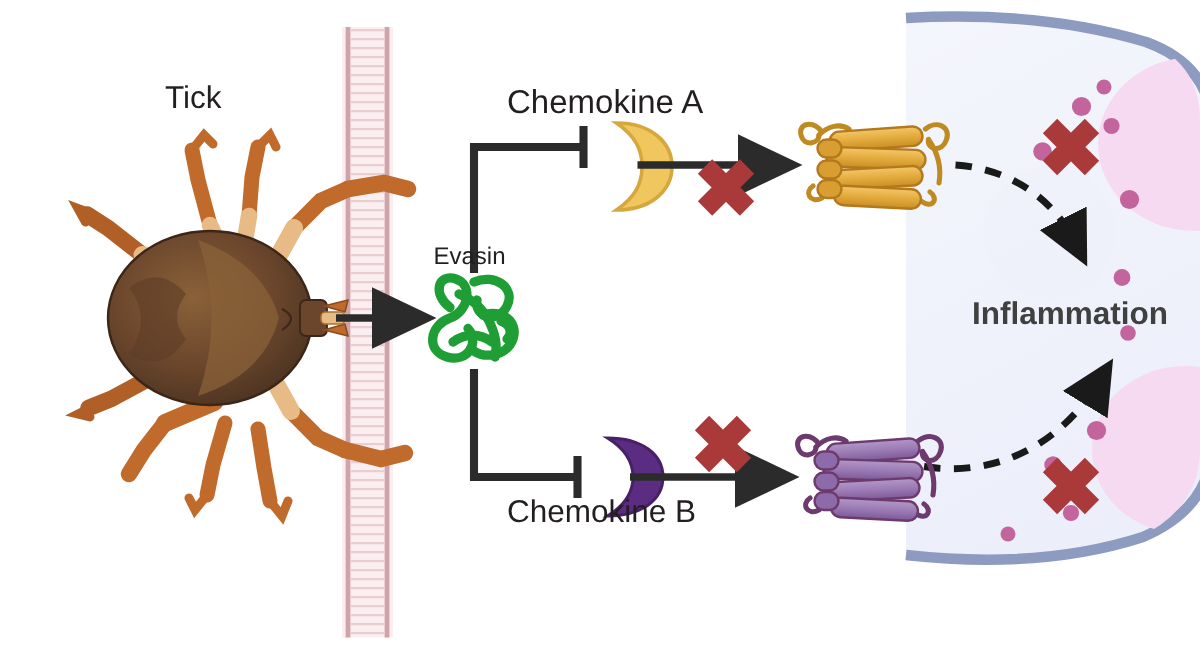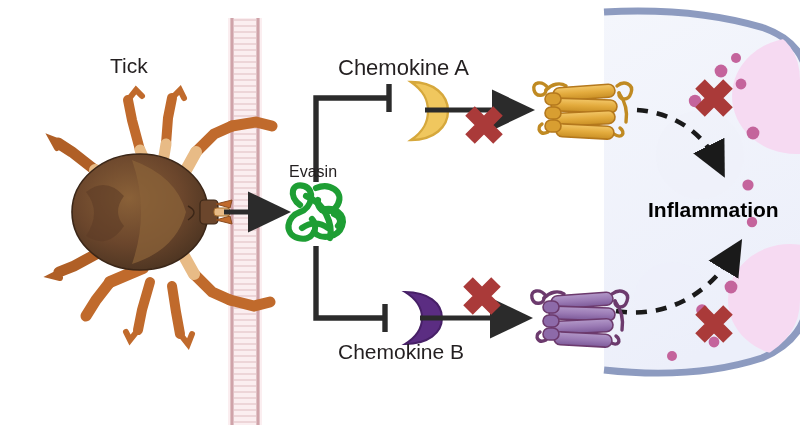--- a/index.html
+++ b/index.html
@@ -42,29 +42,29 @@
     top: 163px;
     font-size: 16px;
   }
   #label-chemokine-a {
     left: 338px;
     top: 55px;
     font-size: 22px;
   }
   #label-chemokine-b {
     left: 338px;
-    top: 340px;
+    top: 330px;
     font-size: 21px;
   }
   #label-inflammation {
     left: 648px;
     top: 198px;
     font-size: 21px;
     font-weight: bold;
-    color: #000000;
+    color: #404040;
   }
 </style>
 </head>
 <body>
 
 <div id="canvas">
 
   <svg class="layer" viewBox="0 0 800 443">
     <defs>
 

